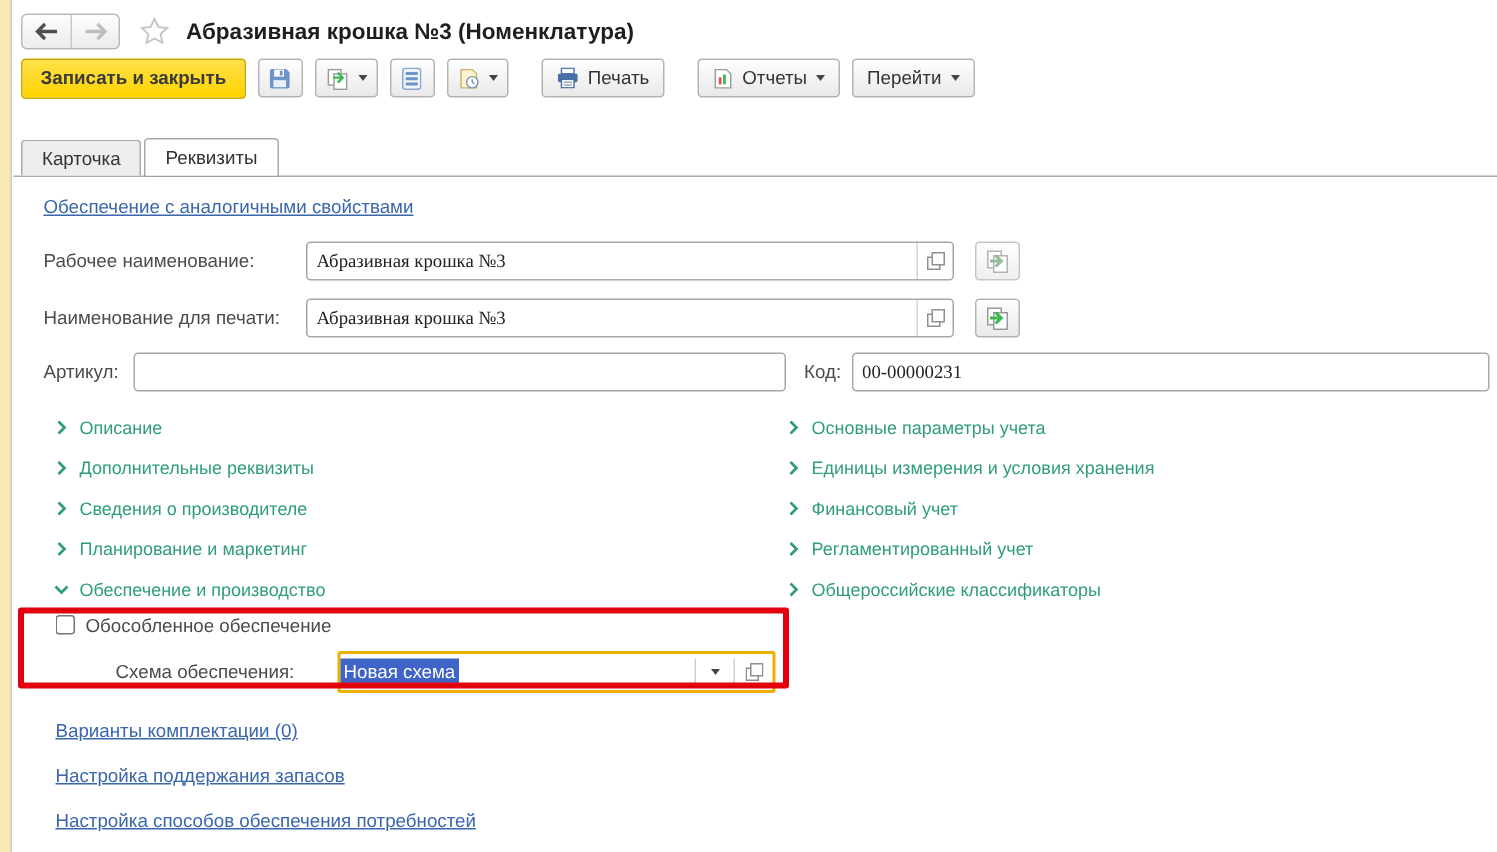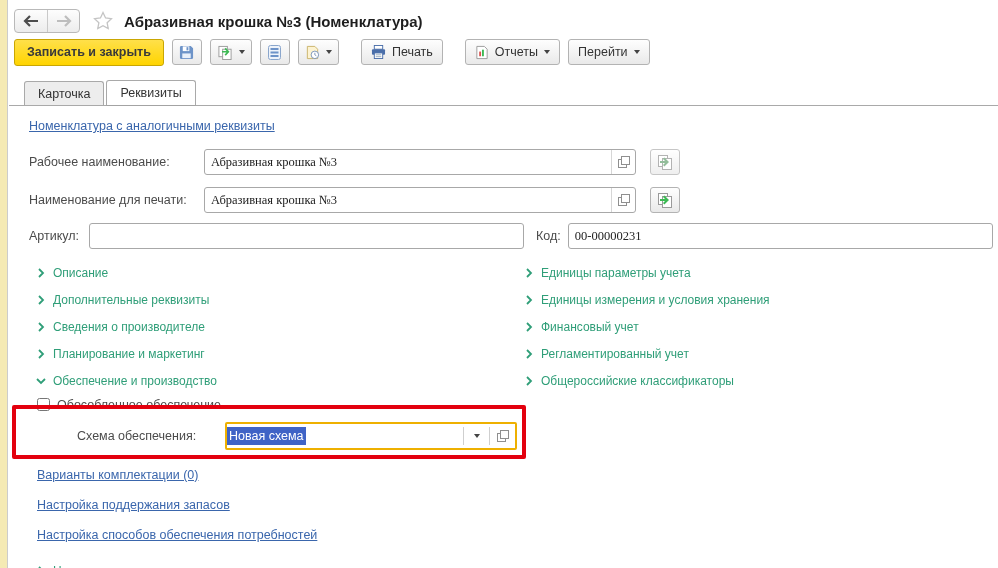--- a/index.html
+++ b/index.html
@@ -36,21 +36,21 @@
   .btn.icon-drop { padding:0 6px; }
   .btn-primary {
     background:linear-gradient(#ffe04a,#ffd400); border:1px solid #c9a602;
     font-weight:bold; color:#3a3a3a; padding:0 12px; height:27px;
   }
   .caret { width:0; height:0; border-left:3.5px solid transparent; border-right:3.5px solid transparent;
            border-top:4px solid #444; display:inline-block; }
   .gap-lg { width:6px; }
 
   
-  .tabs { display:flex; align-items:flex-end; height:26px; margin-top:12px; padding-left:15px;
+  .tabs { display:flex; align-items:flex-end; height:26px; margin-top:24px; padding-left:5px;
           border-bottom:1px solid #a9a9a9; }
   .tab {
     height:24px; padding:0 13px; display:flex; align-items:center;
     border:1px solid #a9a9a9; border-bottom:none; border-radius:3px 3px 0 0;
     font-size:12.5px; color:#333; cursor:pointer; background:#ededed; margin-right:2px;
   }
   .tab.active { background:#fff; height:26px; margin-bottom:-1px; border-bottom:1px solid #a3a3a3; }
 
   
   .form { padding:12px 5px 0 20px; }
@@ -201,21 +201,21 @@
   </div>
 
   <div class="tabs">
     <div class="tab">Карточка</div>
     <div class="tab active">Реквизиты</div>
   </div>
 
   <div class="form">
 
     <div class="toplink-row">
-      <a class="lnk">Номенклатура с аналогичными реквизиты</a>
+      <a class="lnk">Обеспечение с аналогичными свойствами</a>
     </div>
 
     <div class="frow">
       <div class="flabel lbl-175">Рабочее наименование:</div>
       <div class="ibox w-name">
         <input value="Абразивная крошка №3" style="">
         <div class="adorner">
           <svg width="12" height="12" viewBox="0 0 12 12">
               <rect x="0.5" y="3.5" width="8" height="8" fill="#fff" stroke="#8f8f8f"></rect>
               <rect x="3.5" y="0.5" width="8" height="8" fill="#fff" stroke="#8f8f8f"></rect>
@@ -343,21 +343,21 @@
         </div>
       </div>
 
       <div class="colR">
         <div class="sec">
           <span class="chev">
               <svg width="10" height="10" viewBox="0 0 10 10">
                 <path d="M3 1l4 4-4 4" stroke="#2f9e78" stroke-width="1.8" fill="none"></path>
               </svg>
             </span>
-          <span>Единицы параметры учета</span>
+          <span>Основные параметры учета</span>
         </div>
         <div class="sec">
           <span class="chev">
               <svg width="10" height="10" viewBox="0 0 10 10">
                 <path d="M3 1l4 4-4 4" stroke="#2f9e78" stroke-width="1.8" fill="none"></path>
               </svg>
             </span>
           <span>Единицы измерения и условия хранения</span>
         </div>
         <div class="sec">

